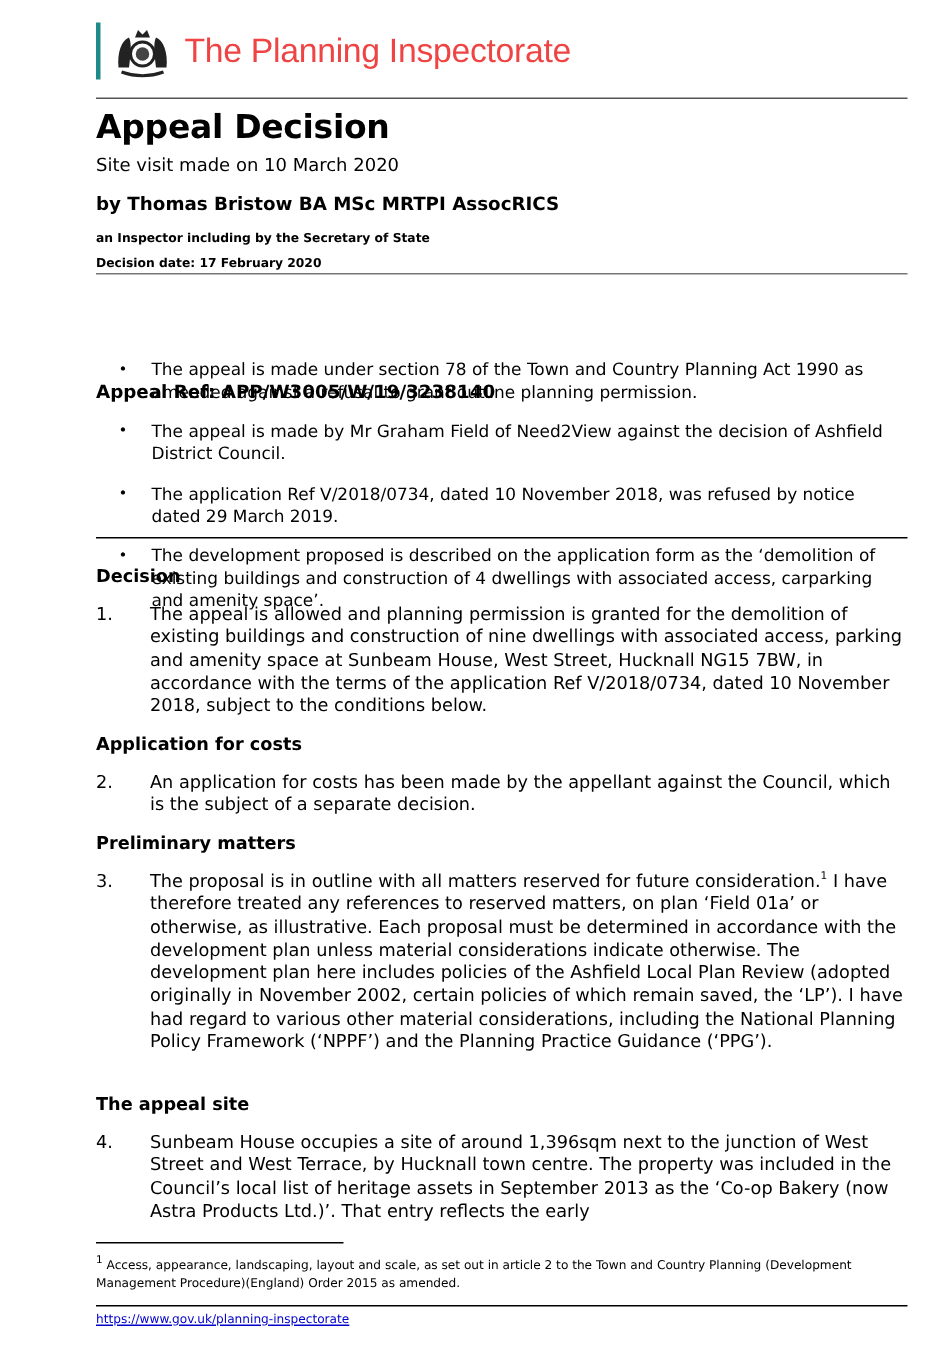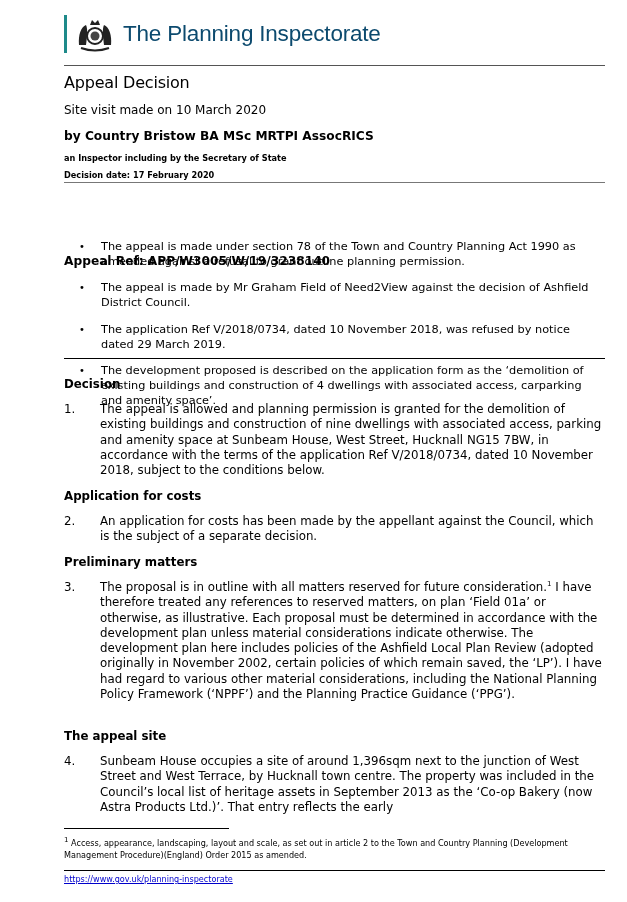--- a/index.html
+++ b/index.html
@@ -3,25 +3,25 @@
   <meta charset="utf-8">
   <style>
     html, body { margin: 0; padding: 0; background: #ffffff; }
     body {
       width: 627px; height: 902px; position: relative; overflow: hidden;
       font-family: "DejaVu Sans", sans-serif; color: #000;
     }
     .header { position: absolute; left: 64px; top: 14px; height: 40px; display: flex; align-items: center; }
     .accent-bar { width: 3px; height: 38px; background: #1e8a8a; margin-right: 8px; }
     .crest { width: 40px; height: 38px; margin-right: 8px; }
-    .org-name { font-family: "Liberation Sans", sans-serif; font-size: 22.5px; color: #0c4a6e; letter-spacing: -0.2px; }
+    .org-name { font-family: "Liberation Sans", sans-serif; font-size: 22.5px; color: #ef4444; letter-spacing: -0.2px; }
     .rule { position: absolute; left: 64px; right: 22px; height: 0; border-top: 1px solid #555; }
     .rule.thick { border-top: 1.5px solid #000; }
     .abs { position: absolute; left: 64px; }
-    .title { top: 73px; font-size: 16px; font-weight: normal; letter-spacing: -0.2px; }
+    .title { top: 73px; font-size: 22px; font-weight: bold; letter-spacing: -0.2px; }
     .site-visit { top: 103px; font-size: 12px; }
     .inspector { top: 129px; font-size: 12.2px; font-weight: bold; }
     .appointed { top: 153px; font-size: 8.2px; font-weight: bold; }
     .decision-date { top: 170px; font-size: 8.2px; font-weight: bold; }
     .appeal-ref { top: 210px; font-size: 12.2px; font-weight: bold; line-height: 16px; margin-top: 43px; }
     .bullets { position: absolute; left: 64px; top: 228px; width: 545px; margin: 0; padding: 0; list-style: none; font-size: 11.3px; line-height: 14.7px; }
     .bullets li { position: relative; padding-left: 25px; margin: 12px; }
     .bullets li::before { content: "•"; position: absolute; left: 3px; top: 0; font-size: 10px; }
     .section-h { position: absolute; left: 64px; font-size: 11.8px; font-weight: bold; }
     .para { position: absolute; left: 64px; width: 540px; font-size: 11.8px; line-height: 15.3px; }
@@ -46,21 +46,21 @@
     <path d="M36 30 C37 20 34 12 29 10 C27 14 28 22 29 30 Z" fill="#222"></path>
     <path d="M6 33 Q20 38 34 33" fill="none" stroke="#222" stroke-width="2"></path>
   </svg>
   <span class="org-name">The Planning Inspectorate</span>
 </div>
 
 <div class="rule" style="top:65px;"></div>
 
 <div class="abs title">Appeal Decision</div>
 <div class="abs site-visit">Site visit made on 10 March 2020</div>
-<div class="abs inspector">by Country Bristow BA MSc MRTPI AssocRICS</div>
+<div class="abs inspector">by Thomas Bristow BA MSc MRTPI AssocRICS</div>
 <div class="abs appointed">an Inspector including by the Secretary of State</div>
 <div class="abs decision-date">Decision date: 17 February 2020</div>
 <div class="rule" style="top:182px; border-top:1.5px solid #777;"></div>
 
 <div class="abs appeal-ref">
   <div>Appeal Ref: APP/W3005/W/19/3238140</div>
 </div>
 
 <ul class="bullets">
   <li>The appeal is made under section 78 of the Town and Country Planning Act 1990 as amended against a refusal to grant outline planning permission.</li>

